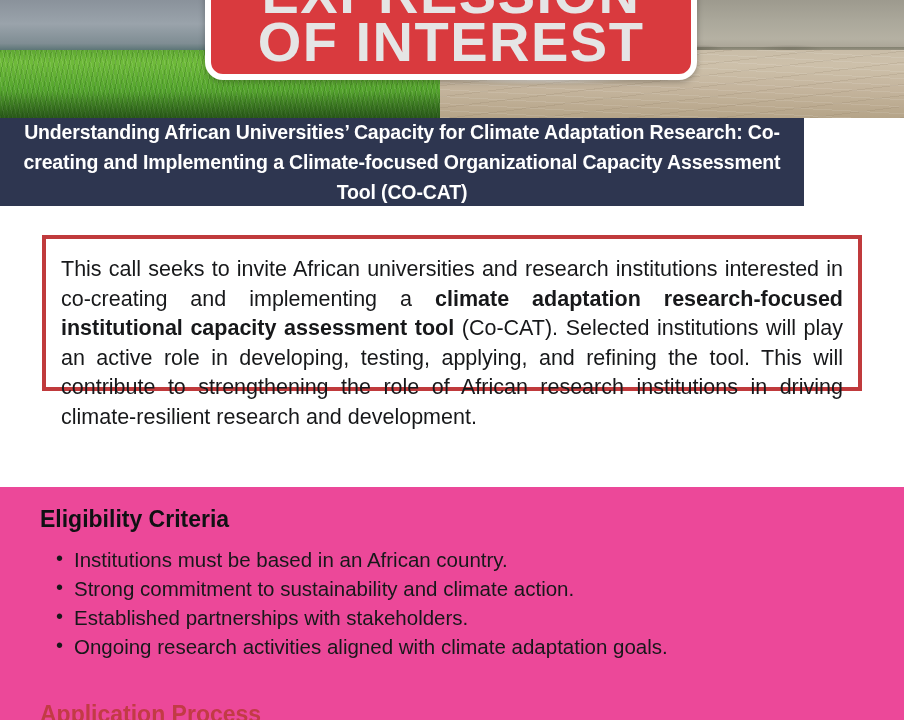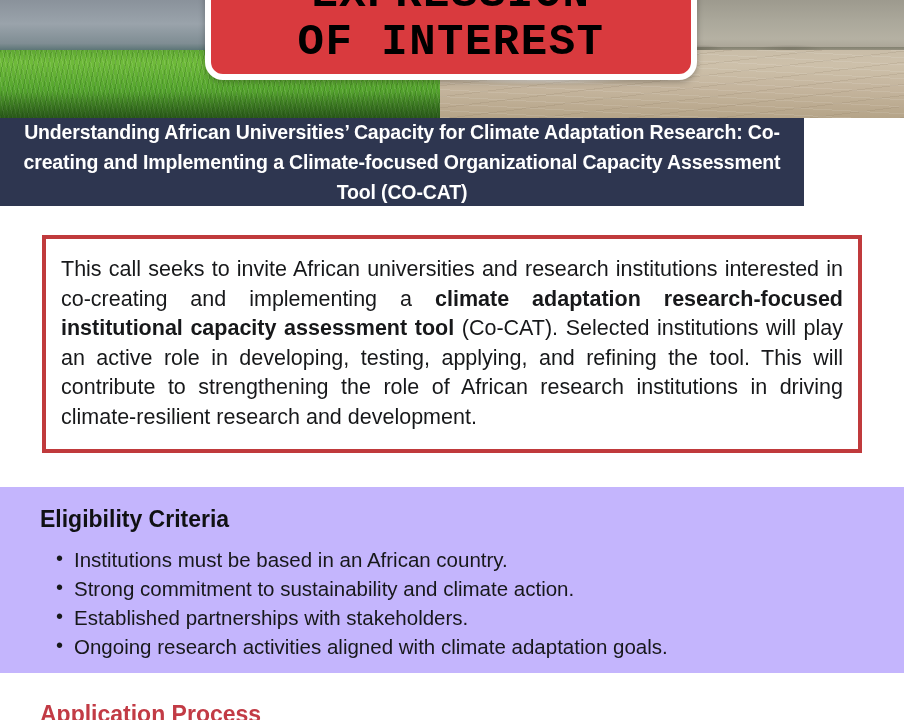--- a/index.html
+++ b/index.html
@@ -126,24 +126,24 @@
     border: 6px solid #ffffff;
     border-radius: 18px;
     display: flex;
     flex-direction: column;
     align-items: center;
     justify-content: flex-end;
     padding-bottom: 8px;
     box-shadow: 0 2px 6px rgba(0,0,0,.28);
   }
   .banner-line {
-    color: #000000;
-    font-family: Liberation Mono, monospace;
-    font-weight: 700;
-    font-size: 44px;
+    color: #e5e5e5;
+    font-family: Liberation Sans, sans-serif;
+    font-weight: 700;
+    font-size: 56px;
     line-height: 48px;
     letter-spacing: 1.5px;
     white-space: nowrap;
   }
 
   
   .titlebar {
     position: absolute;
     left: 0; top: 118px;
     width: 804px;
@@ -162,42 +162,42 @@
     line-height: 30px;
     text-align: center;
     letter-spacing: -0.15px;
   }
 
   
   .callbox {
     position: absolute;
     left: 42px; top: 235px;
     width: 820px;
-    height: 218px;
+    height: 156px;
     border: 4px solid #c03a3c;
     background: #ffffff;
     padding: 16px 15px 14px 15px;
   }
   .call-text {
     font-family: "Liberation Sans", sans-serif;
     font-size: 21.5px;
     line-height: 29.5px;
     color: #17181a;
     text-align: justify;
     text-justify: inter-word;
   }
   .call-text b { font-weight: 700; }
 
   
   .eligibility {
     position: absolute;
     left: 0; top: 487px;
     width: 904px;
-    height: 186px;
-    background: #c4b5fd;
+    height: 233px;
+    background: #ec4899;
     padding: 18px 40px 0 40px;
   }
   .section-heading {
     font-family: "Liberation Sans", sans-serif;
     font-weight: 700;
     font-size: 23px;
     line-height: 28px;
     color: #101113;
     margin-bottom: 7px;
   }

